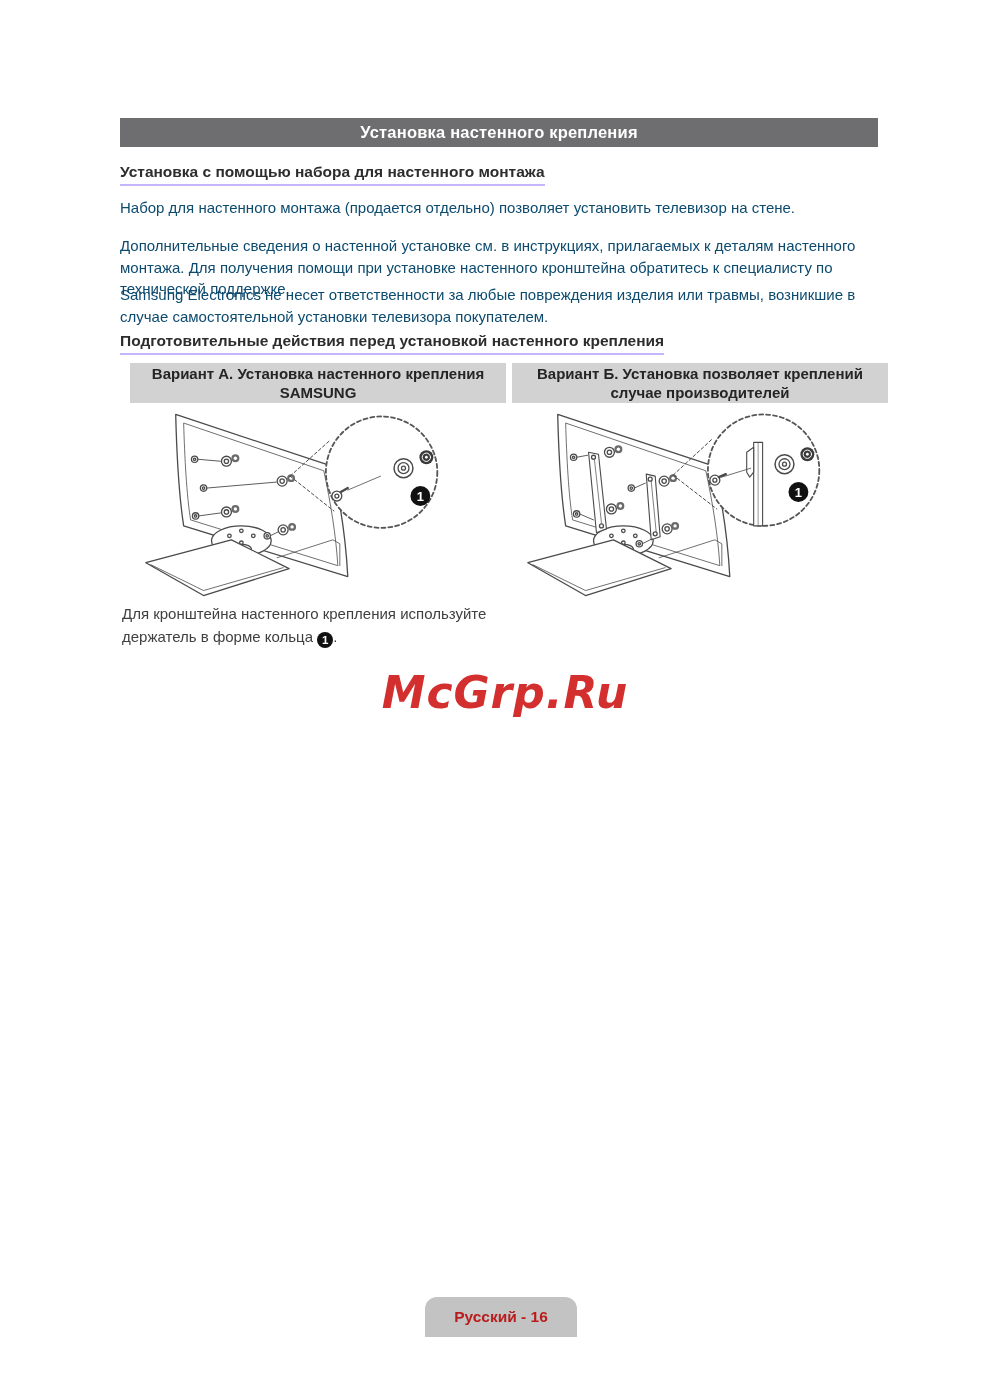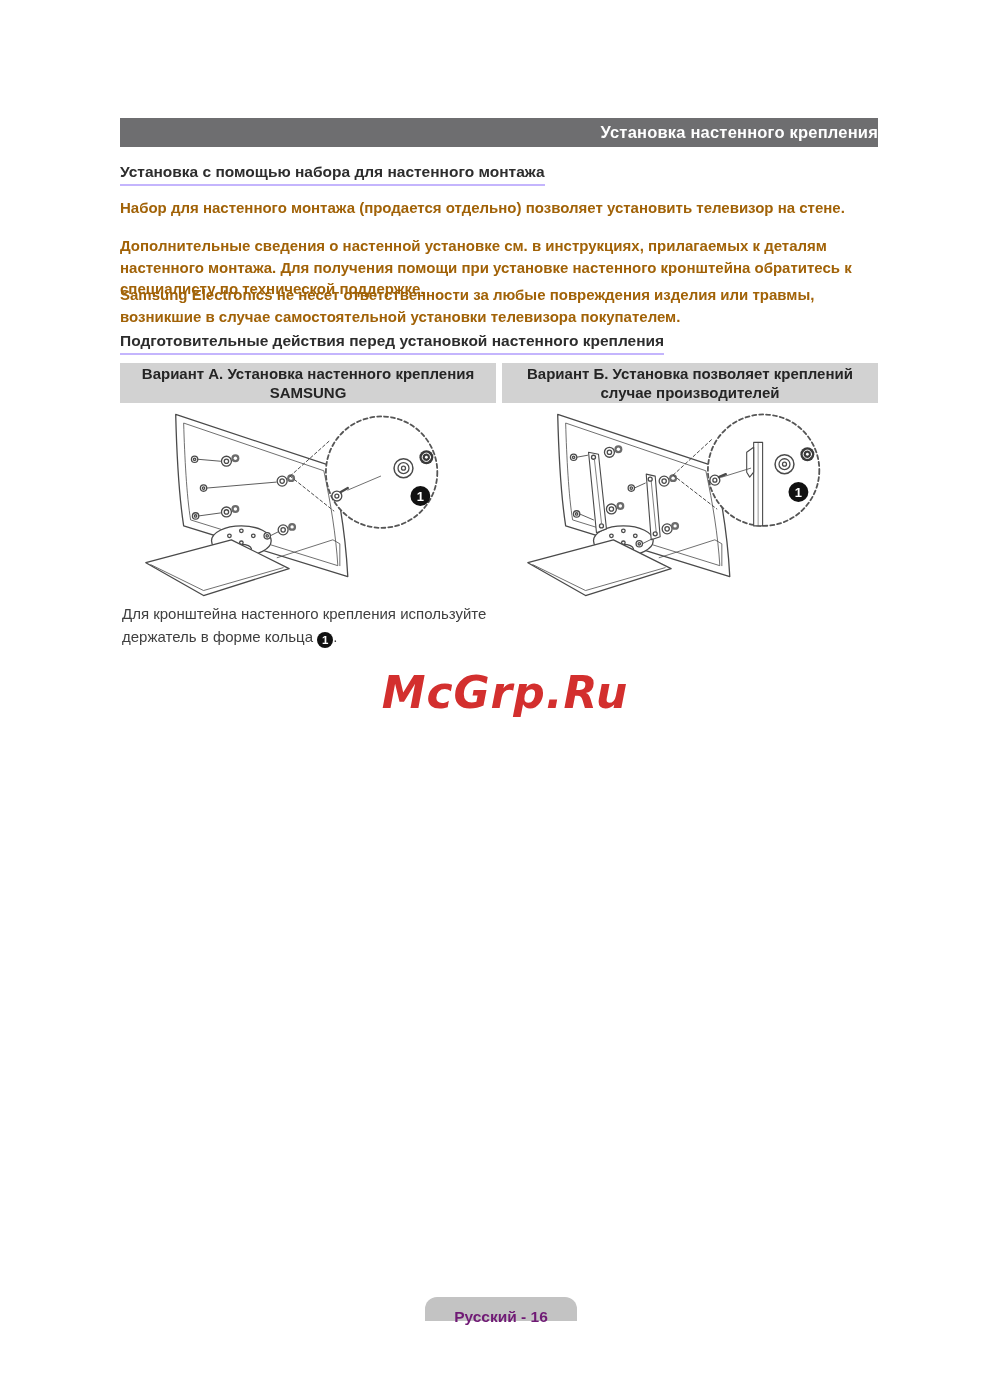--- a/index.html
+++ b/index.html
@@ -9,43 +9,43 @@
     position: relative;
     font-family: "Liberation Sans", sans-serif;
     color: #3c3c3c;
   }
   .page { position: absolute; inset: 0; background: #fff; }
 
   .title-bar {
     position: absolute; left: 120px; top: 118px; width: 758px; height: 29px;
     background: #6e6e70; color: #ffffff;
     font-size: 16.5px; font-weight: bold;
-    text-align: right; line-height: 29px;
+    text-align: center; line-height: 29px;
     letter-spacing: 0.2px;
   }
 
   .subhead {
     position: absolute; left: 120px;
     font-size: 15.5px; font-weight: bold; color: #2d2d2d;
     padding-bottom: 3px; border-bottom: 2px solid #c4b5fd;
     display: inline-block; white-space: nowrap;
   }
   .subhead-1 { top: 163px; }
   .subhead-2 { top: 332px; }
 
   .para {
     position: absolute; left: 120px; width: 762px;
-    font-size: 15px; line-height: 21.5px; color: #a16207; font-weight: bold;
+    font-size: 15px; line-height: 21.5px; color: #0c4a6e;
   }
   .para-1 { top: 197px; }
   .para-2 { top: 219px; margin-top: 16px; }
   .para-3 { top: 284px; }
 
   .variant-row {
-    position: absolute; left: 120px; top: 363px; width: 758px; height: 40px;
+    position: absolute; left: 130px; top: 363px; width: 758px; height: 40px;
     display: flex; gap: 6px;
   }
   .variant-cell {
     flex: 1; background: #d2d2d2;
     display: flex; flex-direction: column; align-items: center; justify-content: center;
     font-size: 15px; font-weight: bold; color: #252525;
     line-height: 19px; text-align: center;
   }
 
   .diagram-row {
@@ -68,24 +68,24 @@
   .watermark {
     position: absolute; left: 0; top: 667px; width: 1010px;
     text-align: center;
     font-family: "DejaVu Sans", sans-serif;
     font-style: italic; font-weight: 600;
     font-size: 44px; color: #d32f2e;
     letter-spacing: 1px;
   }
 
   .footer-tab {
-    position: absolute; left: 425px; top: 1297px; width: 152px; height: 24px;
+    position: absolute; left: 425px; top: 1297px; width: 152px; height: 40px;
     background: #c3c3c3; border-radius: 12px 12px 0 0;
     text-align: center; line-height: 40px;
-    font-size: 15.5px; font-weight: bold; color: #701a75;
+    font-size: 15.5px; font-weight: bold; color: #b91c1c;
   }
 </style>
 </head>
 <body>
 
 <div class="page">
 
   <div class="title-bar">Установка настенного крепления</div>
 
   <div class="subhead subhead-1">Установка с помощью набора для настенного монтажа</div>

